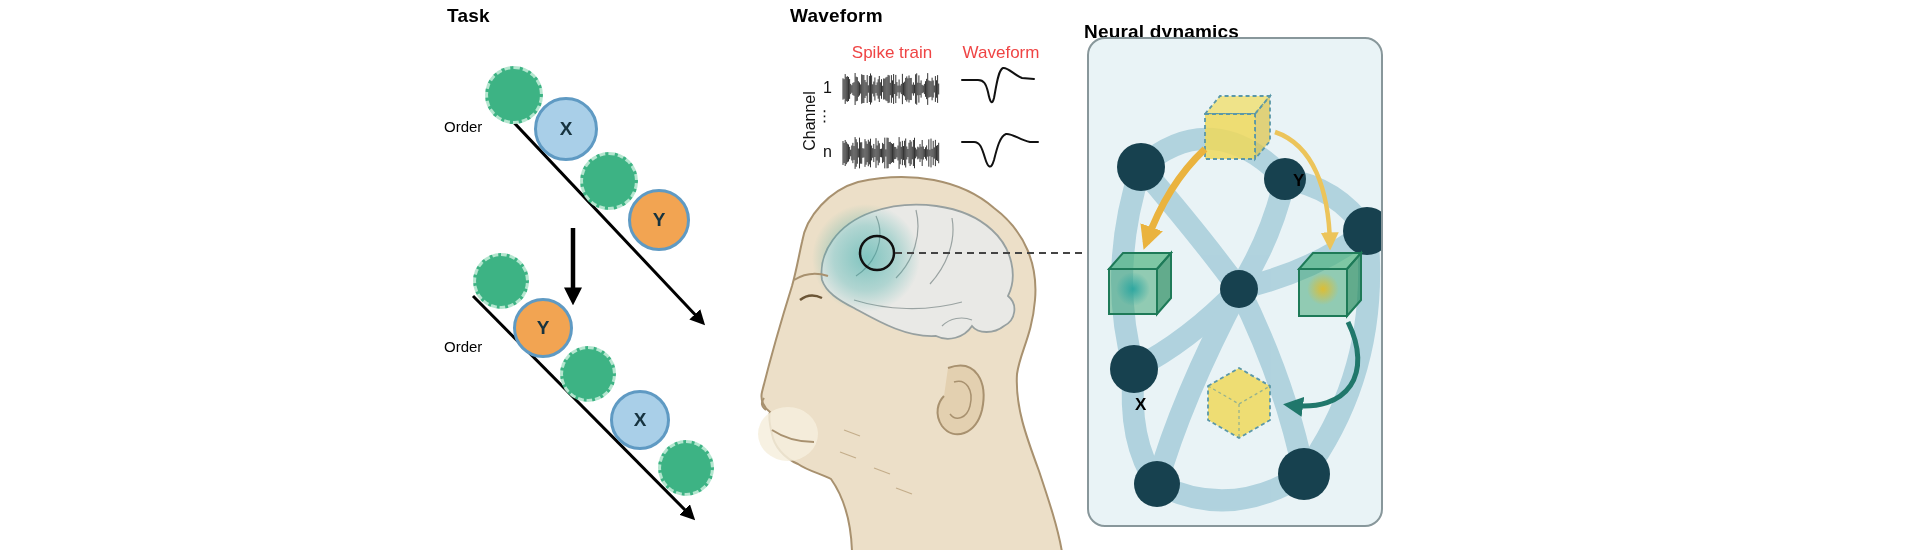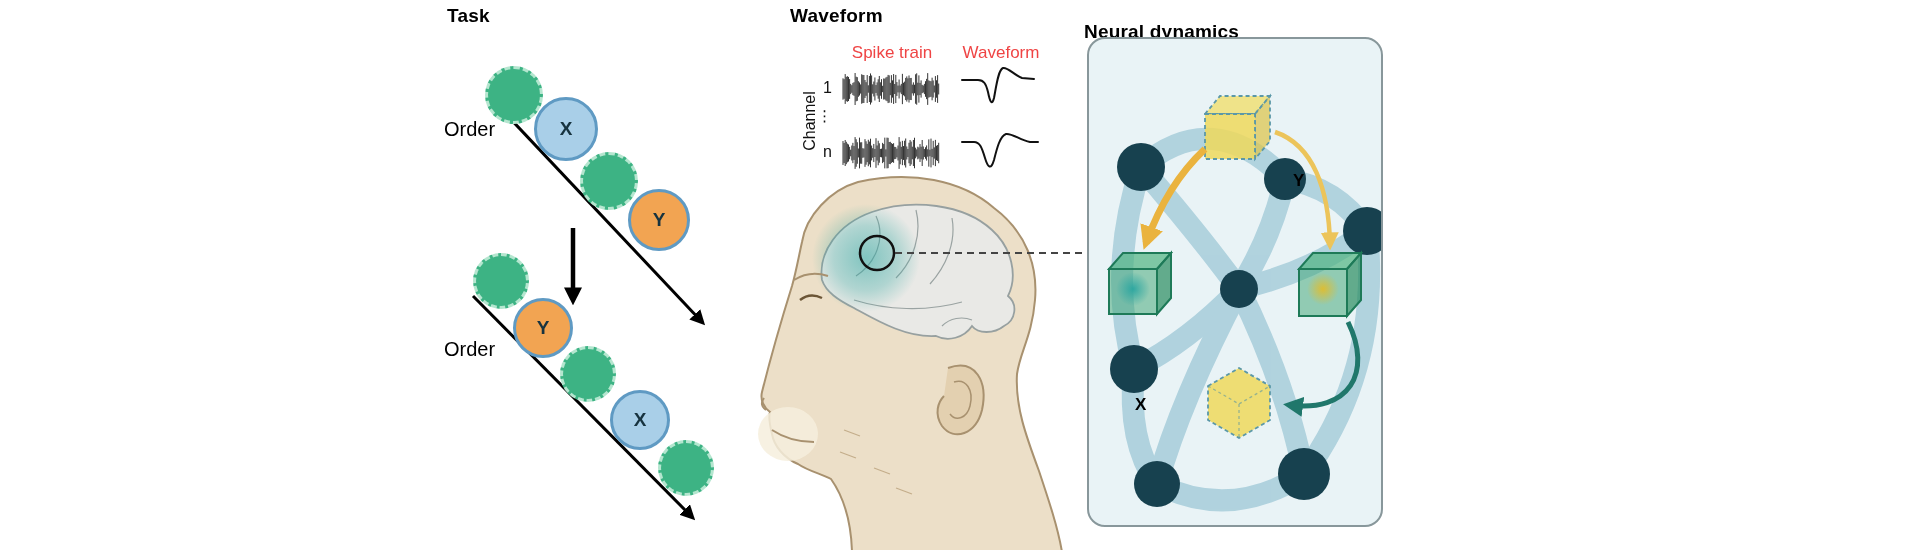--- a/index.html
+++ b/index.html
@@ -11,21 +11,21 @@
   .abs { position:absolute; }
   .panel-title { position:absolute; font-size:19px; font-weight:700; color:#000; letter-spacing:0.2px;text-align:center; }
   .task-circle {
     position:absolute; border-radius:50%;
     display:flex; align-items:center; justify-content:center;
   }
   .task-circle span { font-weight:700; font-size:19px; color:#17333f; }
   .circle-green  { background:#3db384; border:3px dashed #b4e6cf; }
   .circle-blue   { background:#a9cfe8; border:3px solid #5f9ac3; }
   .circle-orange { background:#f2a452; border:3px solid #5f9ac3; }
-  .order-label { position:absolute; font-size:20px; color:#000; }
+  .order-label { position:absolute; font-size:15px; color:#000; }
   .rec-label { position:absolute; font-size:17px; color:#ef4444; text-align:center; }
   .chan-num { position:absolute; font-size:16px; color:#111; text-align:right; }
   .chan-ellipsis { position:absolute; font-size:15px; color:#111; text-align:right; line-height:1; }
   .chan-axis {
     position:absolute; left:762px; top:112px; width:96px; text-align:center;
     font-size:16px; color:#111; transform:rotate(-90deg); transform-origin:center;
   }
   .neural-panel {
     position:absolute; left:1087px; top:37px; width:296px; height:490px;
     background:#e9f3f6; border:2px solid #88979b; border-radius:18px; overflow:hidden;

